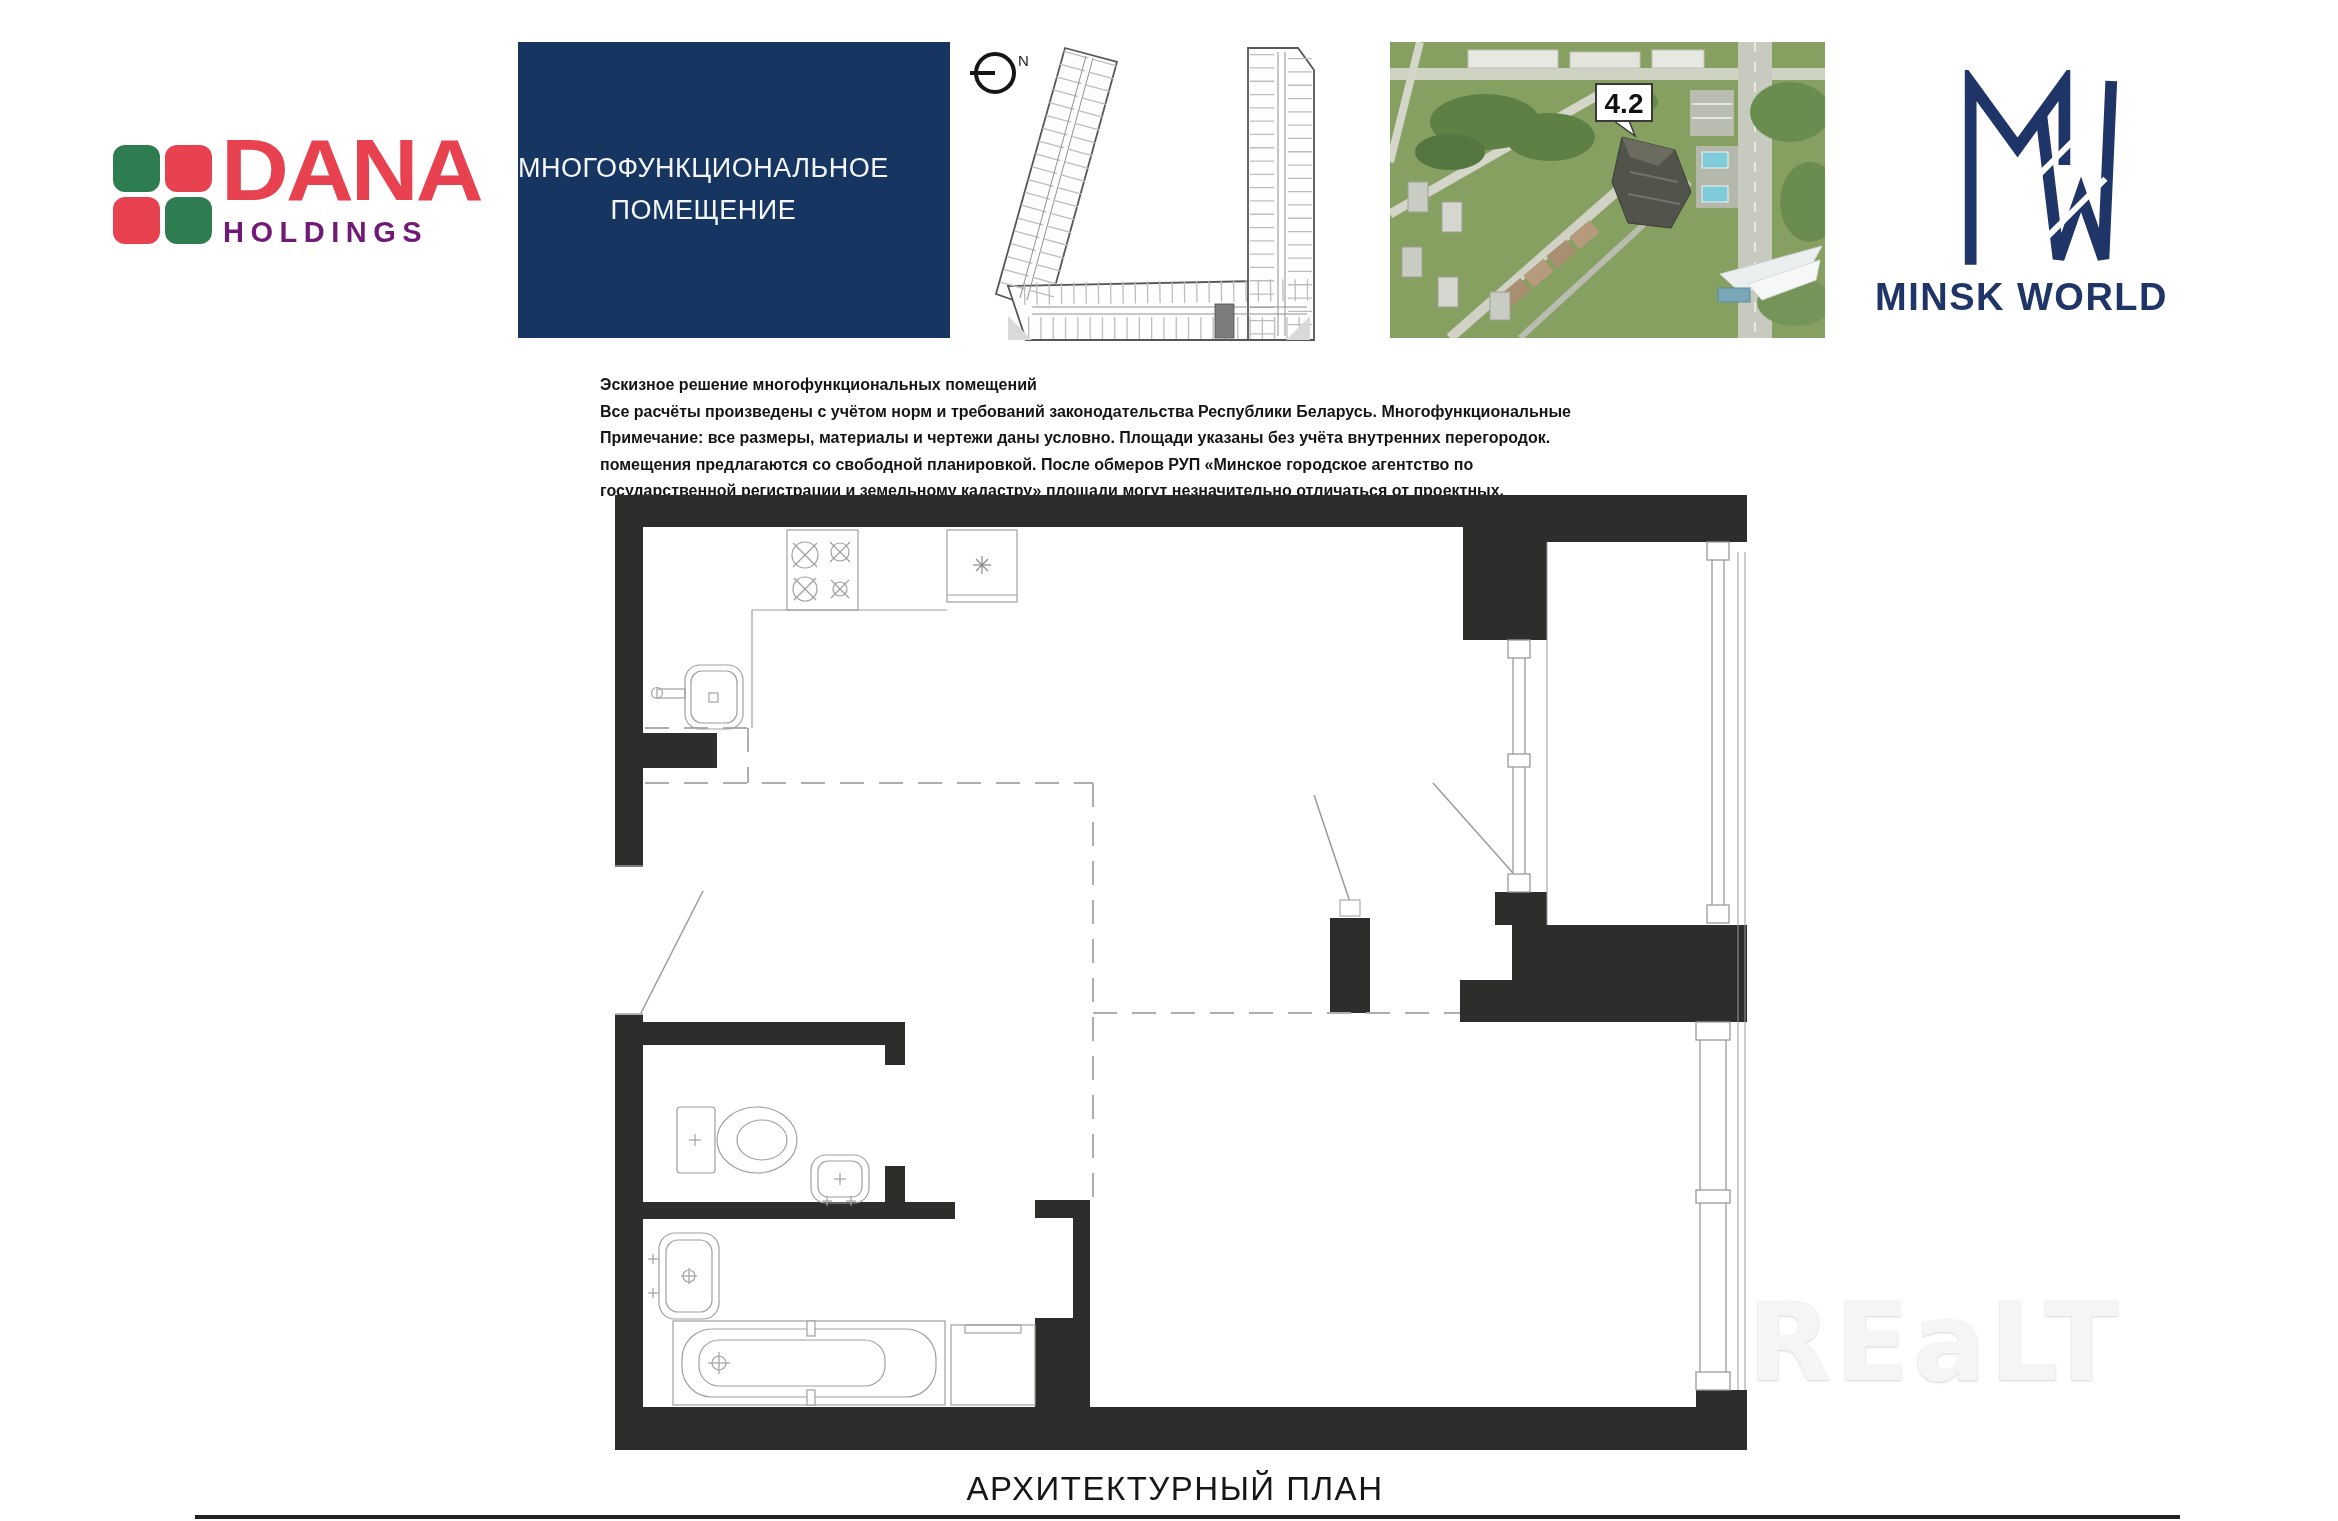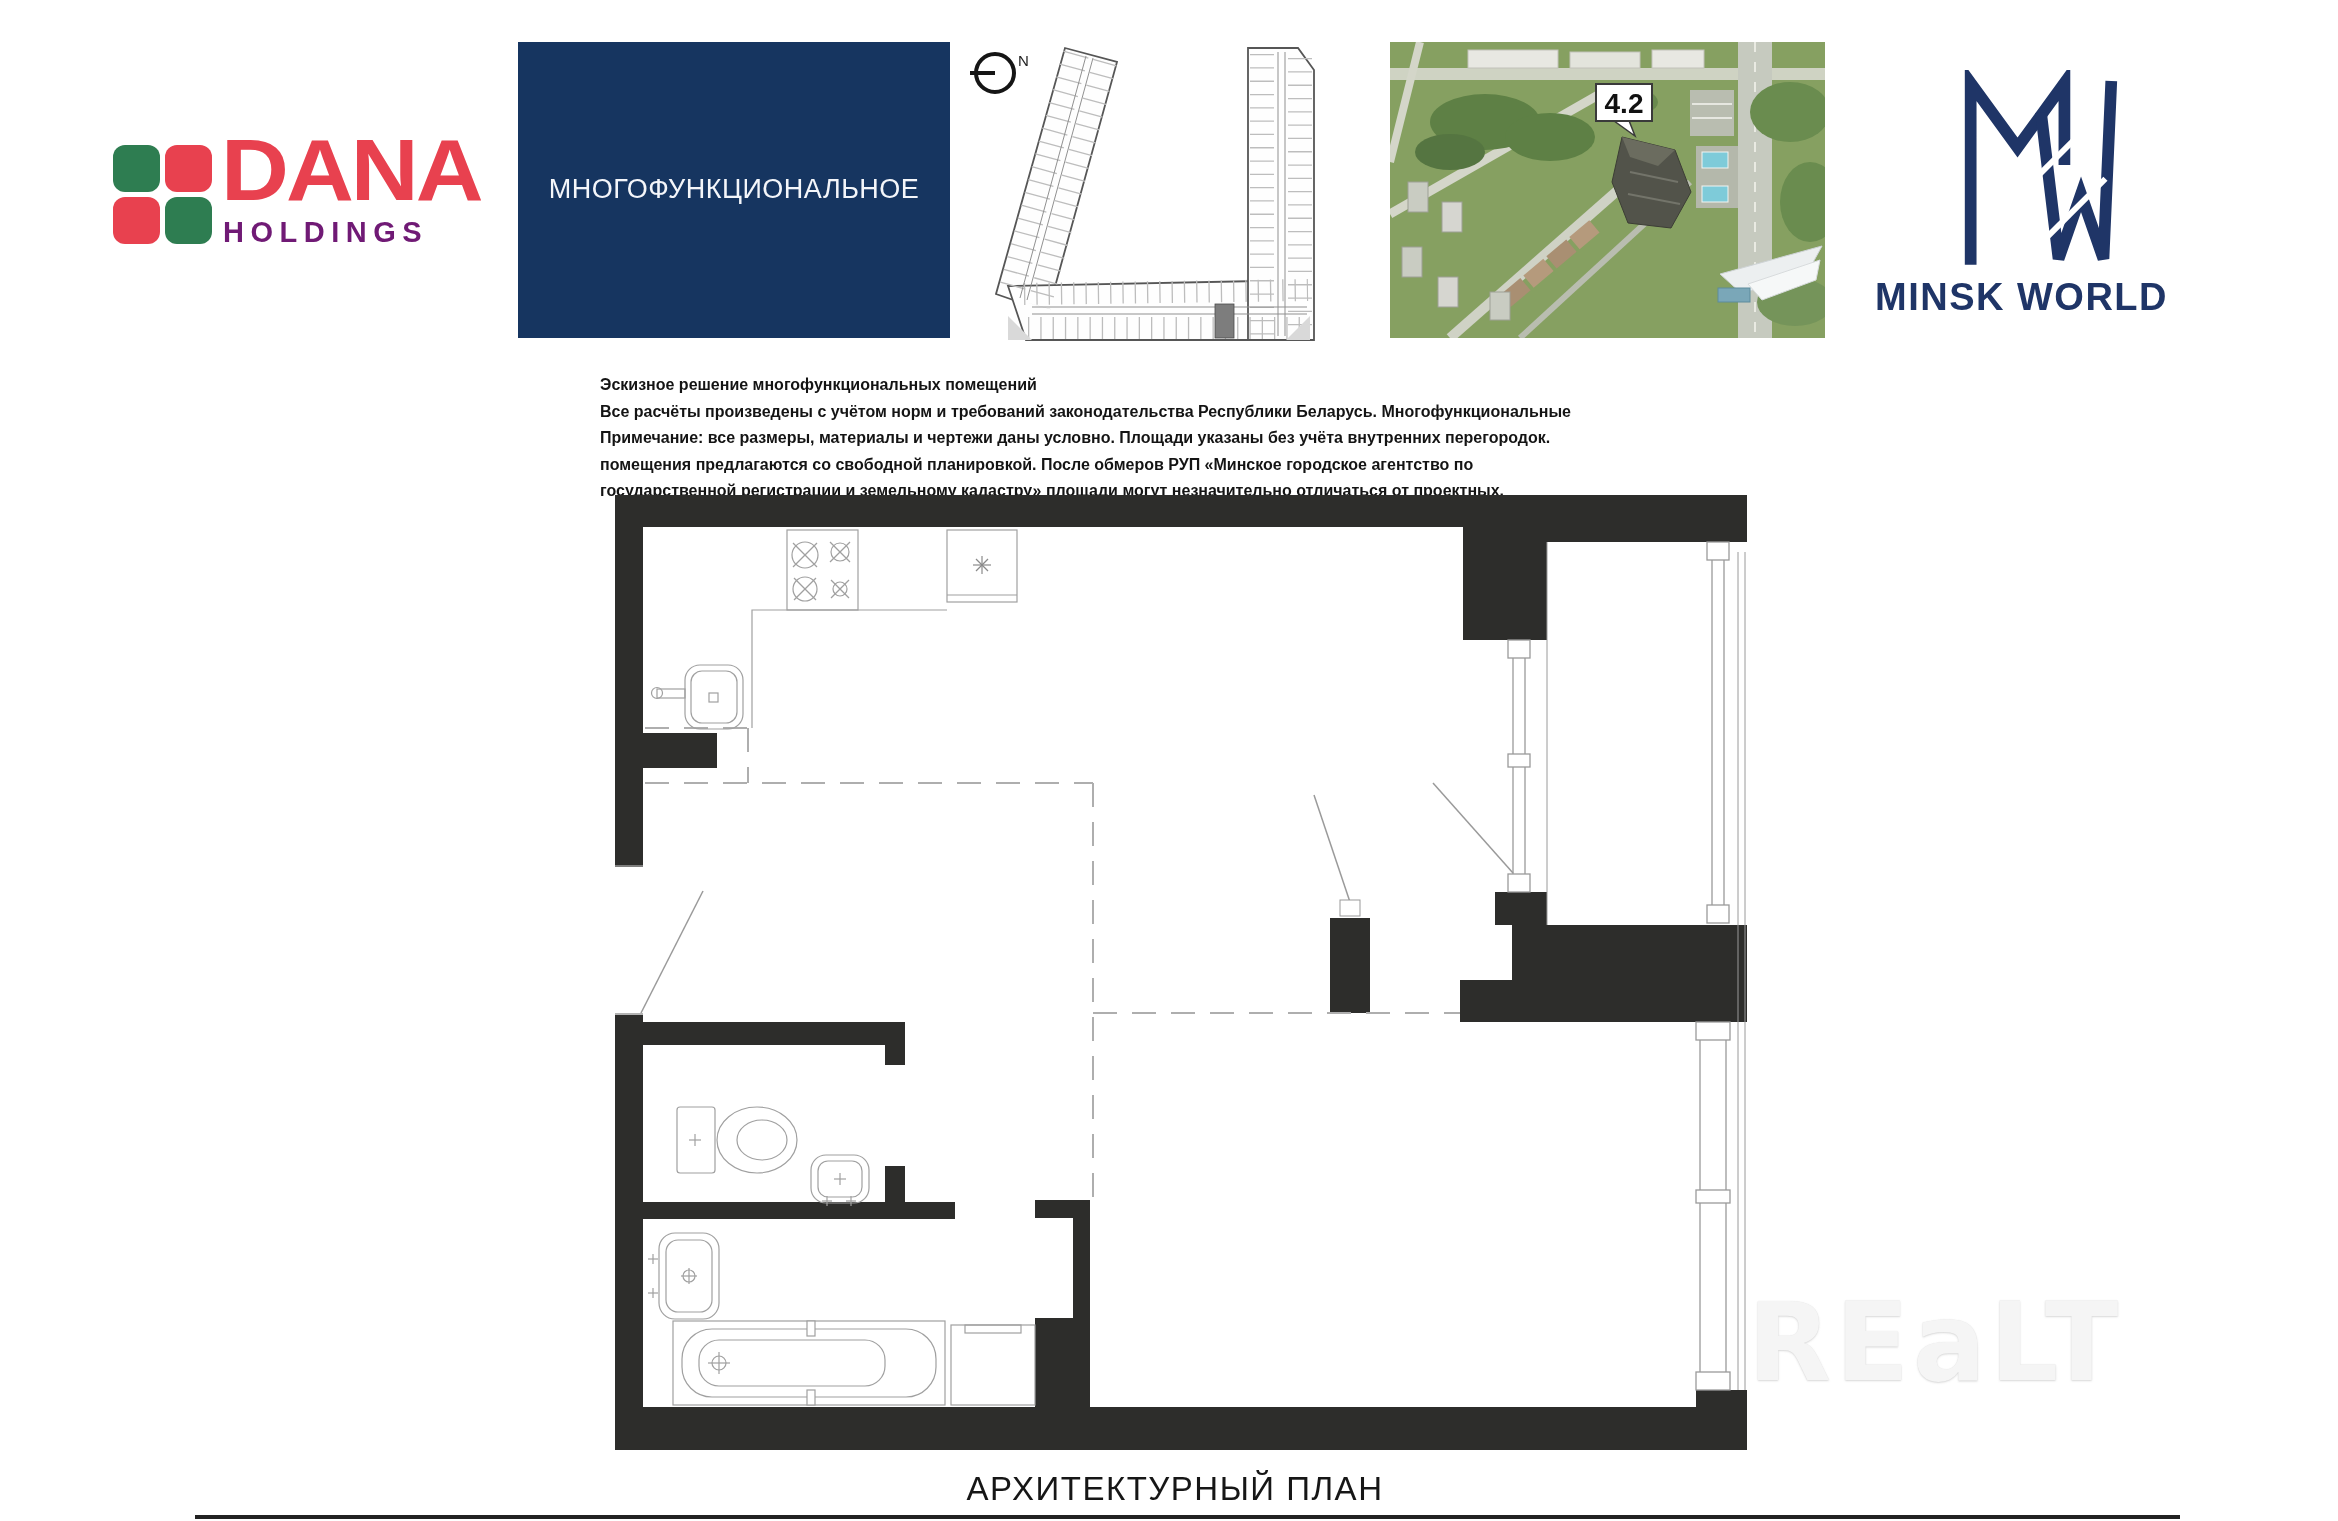--- a/index.html
+++ b/index.html
@@ -10,21 +10,21 @@
   
   .dana{left:113px;top:143px;width:380px;height:110px;}
   .dana-squares{position:absolute;left:0;top:2px;width:100px;height:100px;
     display:grid;grid-template-columns:47px 47px;grid-template-rows:47px 47px;gap:5px;}
   .dana-squares span{border-radius:12px;display:block;}
   .dana-name{position:absolute;left:108px;top:-16px;font-size:94px;font-weight:700;
     letter-spacing:-3px;line-height:1;transform:scaleY(.92);transform-origin:top left;}
   .dana-sub{position:absolute;left:110px;top:73px;font-size:29px;font-weight:700;letter-spacing:6.5px;}
 
   
-  .banner{left:518px;top:42px;width:432px;height:296px;display:flex;align-items:center;justify-content:center;}
+  .banner{left:518px;top:42px;width:432px;height:296px;display:flex;align-items:center;}
   .banner-inner{text-align:center;color:#f4f6fa;font-size:27px;font-weight:400;letter-spacing:.5px;line-height:1.55;}
 
   
   .keyplan{left:962px;top:28px;width:398px;height:318px;}
   .aerial{left:1390px;top:42px;width:435px;height:296px;}
 
   
   .mw{left:1875px;top:70px;width:330px;height:250px;}
   .mw-mono{position:absolute;left:82px;top:0;width:166px;height:198px;}
   .mw-name{position:absolute;left:0;top:206px;width:330px;
@@ -57,20 +57,21 @@
       <span style="background:#e8414f"></span>
       <span style="background:#2e7d51"></span>
     </div>
     <div class="dana-name" style="color:#e8414f">DANA</div>
     <div class="dana-sub" style="color:#701a75">HOLDINGS</div>
   </div>
 
   <div class="abs banner" style="background:#163560">
     <div class="banner-inner">
       <div>МНОГОФУНКЦИОНАЛЬНОЕ</div>
+      <div>ПОМЕЩЕНИЕ</div>
     </div>
   </div>
 
   <svg class="abs keyplan" viewBox="0 0 398 318">
     <g stroke="#151515" fill="none">
       <circle cx="33" cy="45" r="19" stroke-width="4"></circle>
       <line x1="8" y1="45" x2="33" y2="45" stroke-width="4"></line>
       <text x="56" y="38" font-size="15" fill="#222" stroke="none">N</text>
     </g>
     <g fill="#fefefe" stroke="#565656" stroke-width="1.8">

